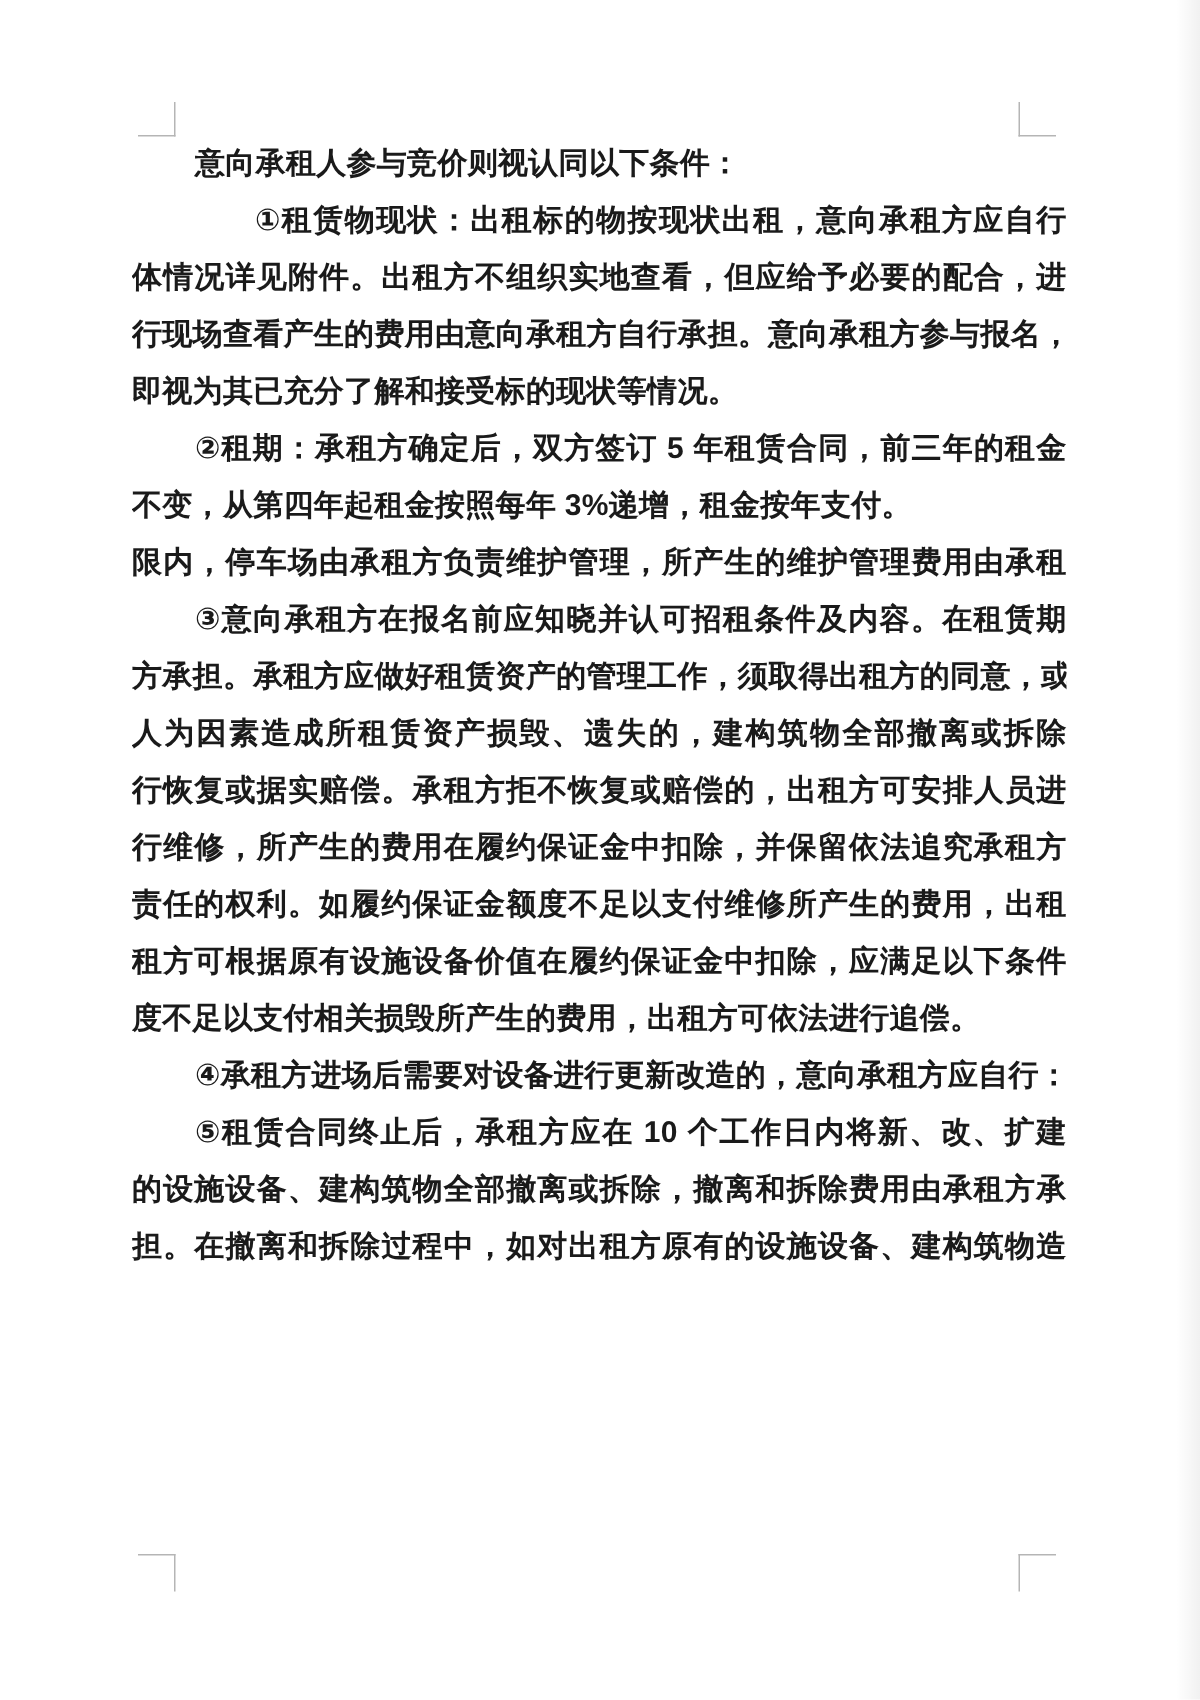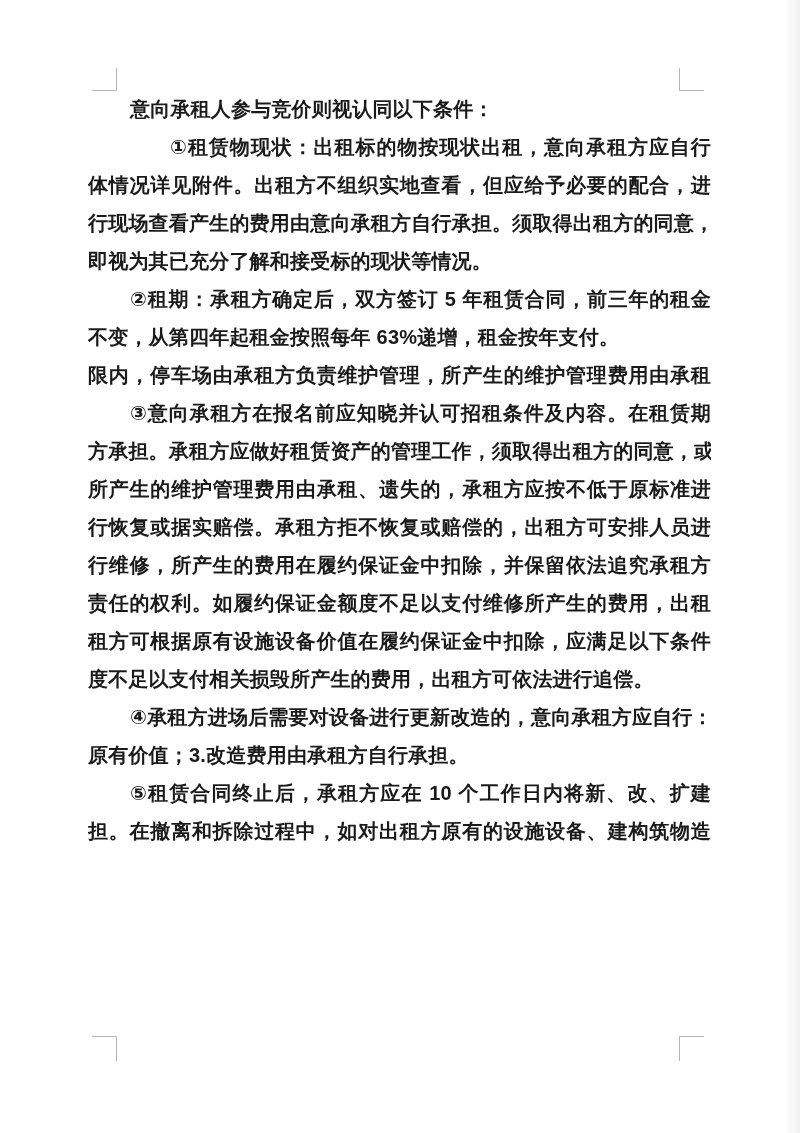--- a/index.html
+++ b/index.html
@@ -77,47 +77,47 @@
 
   <div class="doc">
 
     <div class="para">
       <div class="line first last">意向承租人参与竞价则视认同以下条件：</div>
     </div>
 
     <div class="para">
       <div class="line first deep">①租赁物现状：出租标的物按现状出租，意向承租方应自行</div>
       <div class="line">体情况详见附件。出租方不组织实地查看，但应给予必要的配合，进</div>
-      <div class="line">行现场查看产生的费用由意向承租方自行承担。须取得出租方的同意，</div>
+      <div class="line">行现场查看产生的费用由意向承租方自行承担。意向承租方参与报名，</div>
       <div class="line last">即视为其已充分了解和接受标的现状等情况。</div>
     </div>
 
     <div class="para">
       <div class="line first">②租期：承租方确定后，双方签订 5 年租赁合同，前三年的租金</div>
-      <div class="line last">不变，从第四年起租金按照每年 63%递增，租金按年支付。</div>
+      <div class="line last">不变，从第四年起租金按照每年 3%递增，租金按年支付。</div>
     </div>
 
     <div class="para">
       <div class="line">限内，停车场由承租方负责维护管理，所产生的维护管理费用由承租</div>
       <div class="line first">③意向承租方在报名前应知晓并认可招租条件及内容。在租赁期</div>
       <div class="line">方承担。承租方应做好租赁资产的管理工作，须取得出租方的同意，或</div>
-      <div class="line">所产生的维护管理费用由承租、遗失的，承租方应按不低于原标准进</div>
+      <div class="line">人为因素造成所租赁资产损毁、遗失的，建构筑物全部撤离或拆除</div>
       <div class="line">行恢复或据实赔偿。承租方拒不恢复或赔偿的，出租方可安排人员进</div>
       <div class="line">行维修，所产生的费用在履约保证金中扣除，并保留依法追究承租方</div>
       <div class="line">责任的权利。如履约保证金额度不足以支付维修所产生的费用，出租</div>
       <div class="line">租方可根据原有设施设备价值在履约保证金中扣除，应满足以下条件</div>
       <div class="line last">度不足以支付相关损毁所产生的费用，出租方可依法进行追偿。</div>
     </div>
 
     <div class="para">
       <div class="line first">④承租方进场后需要对设备进行更新改造的，意向承租方应自行：</div>
-      <div class="line last">原有价值；3.改造费用由承租方自行承担。</div>
     </div>
 
     <div class="para">
       <div class="line first">⑤租赁合同终止后，承租方应在 10 个工作日内将新、改、扩建</div>
+      <div class="line">的设施设备、建构筑物全部撤离或拆除，撤离和拆除费用由承租方承</div>
       <div class="line">担。在撤离和拆除过程中，如对出租方原有的设施设备、建构筑物造</div>
     </div>
 
   </div>
 
   <div class="page-edge-right"></div>
 </div>
 
 </body></html>

